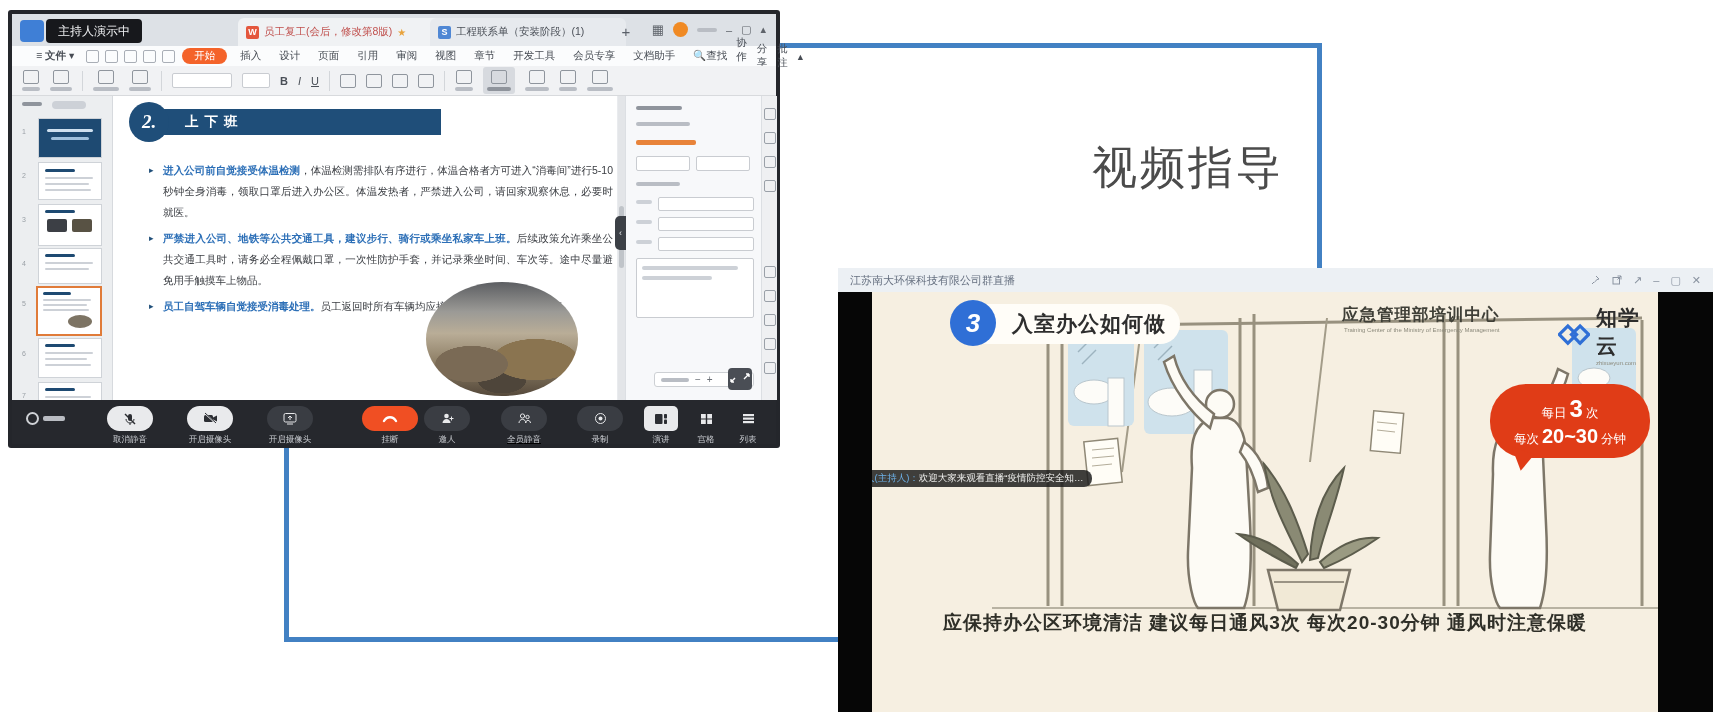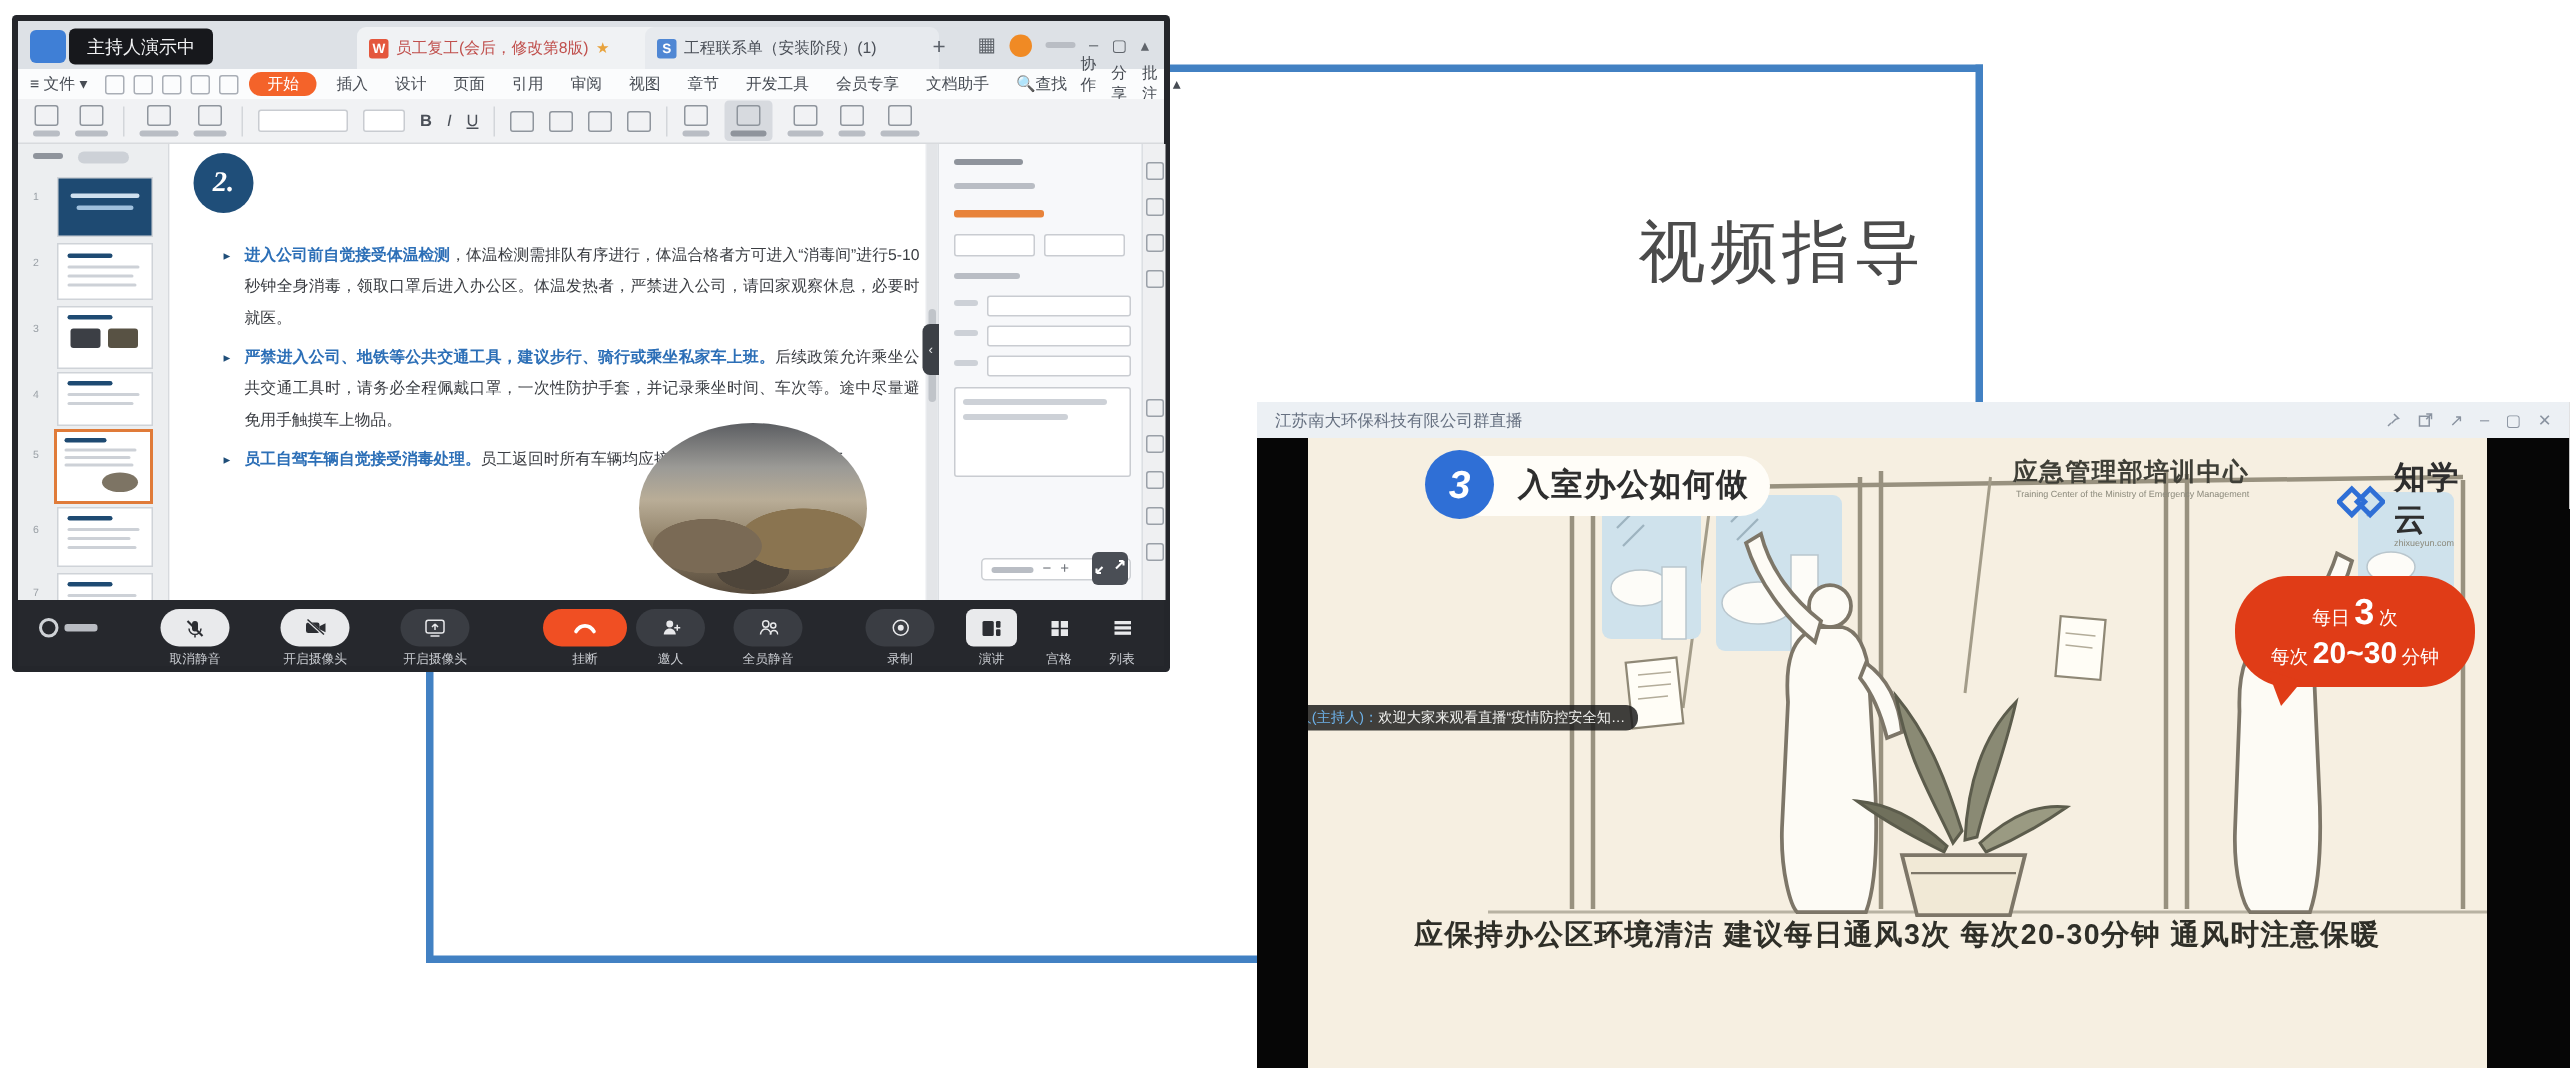--- a/index.html
+++ b/index.html
@@ -156,21 +156,21 @@
         <span class="grid-glyph">▦</span>
         <span class="avatar-dot"></span>
         <span class="bar" style="width:20px;"></span>
         <span>–</span>
         <span>▢</span>
         <span>▴</span>
       </div>
     </div>
 
     <div class="abs wps-menubar">
-      <span class="menu-item" style="padding-left:8px;">≡ <span>文件</span> ▾</span>
+      <span class="menu-item" style="padding-left:24px;font-weight:bold;">≡ <span>文件</span> ▾</span>
       <span class="mini-ghost"></span>
       <span class="mini-ghost"></span>
       <span class="mini-ghost"></span>
       <span class="mini-ghost"></span>
       <span class="mini-ghost"></span>
       <span class="menu-item menu-start">开始</span>
       <span class="menu-item">插入</span>
       <span class="menu-item">设计</span>
       <span class="menu-item">页面</span>
       <span class="menu-item">引用</span>
@@ -300,20 +300,21 @@
           <span class="bar light abs" style="left:6px;top:25px;width:46px;height:2px;"></span>
         </div>
         <span class="abs thumb-num" style="top:296px;">7</span>
         <div class="abs thumb" style="top:286px;height:30px;">
           <span class="bar abs" style="left:6px;top:5px;width:30px;height:3px;background:#1e4a72;"></span>
           <span class="bar light abs" style="left:6px;top:13px;width:46px;height:2px;"></span>
         </div>
       </div>
 
       <div class="abs doc-area">
+        <div class="abs slide-titlebar">上下班</div>
         <div class="abs slide-circle">2.</div>
         <div class="abs bullets">
           <div class="bullet">
             <span class="bullet-marker">▸</span>
             <span class="bullet-lead">进入公司前自觉接受体温检测</span><span>，体温检测需排队有序进行，体温合格者方可进入“消毒间”进行5-10秒钟全身消毒，领取口罩后进入办公区。体温发热者，严禁进入公司，请回家观察休息，必要时就医。</span>
           </div>
           <div class="bullet">
             <span class="bullet-marker">▸</span>
             <span class="bullet-lead">严禁进入公司、地铁等公共交通工具，建议步行、骑行或乘坐私家车上班。</span><span>后续政策允许乘坐公共交通工具时，请务必全程佩戴口罩，一次性防护手套，并记录乘坐时间、车次等。途中尽量避免用手触摸车上物品。</span>
           </div>
@@ -419,21 +420,21 @@
       <div class="mtg-btn" style="left:435px;">
         <span class="mtg-pill dark">
             <svg width="13" height="13" viewBox="0 0 13 13">
               <circle cx="5.5" cy="4" r="2.3" fill="#e8e9eb"></circle>
               <path d="M1.5 11c0-2.2 1.8-4 4-4s4 1.8 4 4" fill="#e8e9eb"></path>
               <path d="M10.5 4.5 v4 M8.5 6.5 h4" stroke="#e8e9eb"></path>
             </svg>
           </span>
         <span class="mtg-label">邀人</span>
       </div>
-      <div class="mtg-btn" style="left:500px;">
+      <div class="mtg-btn" style="left:512px;text-decoration:underline;">
         <span class="mtg-pill dark">
             <svg width="13" height="13" viewBox="0 0 13 13">
               <circle cx="4.5" cy="4" r="2.1" stroke="#e8e9eb" fill="none"></circle>
               <path d="M1 11c0-2 1.6-3.6 3.5-3.6S8 9 8 11" stroke="#e8e9eb" fill="none"></path>
               <circle cx="9.5" cy="5" r="1.7" stroke="#e8e9eb" fill="none"></circle>
               <path d="M7.5 11c.2-1.6 1.2-2.6 2.5-2.6s2.3 1 2.5 2.6" stroke="#e8e9eb" fill="none"></path>
             </svg>
           </span>
         <span class="mtg-label">全员静音</span>
       </div>

